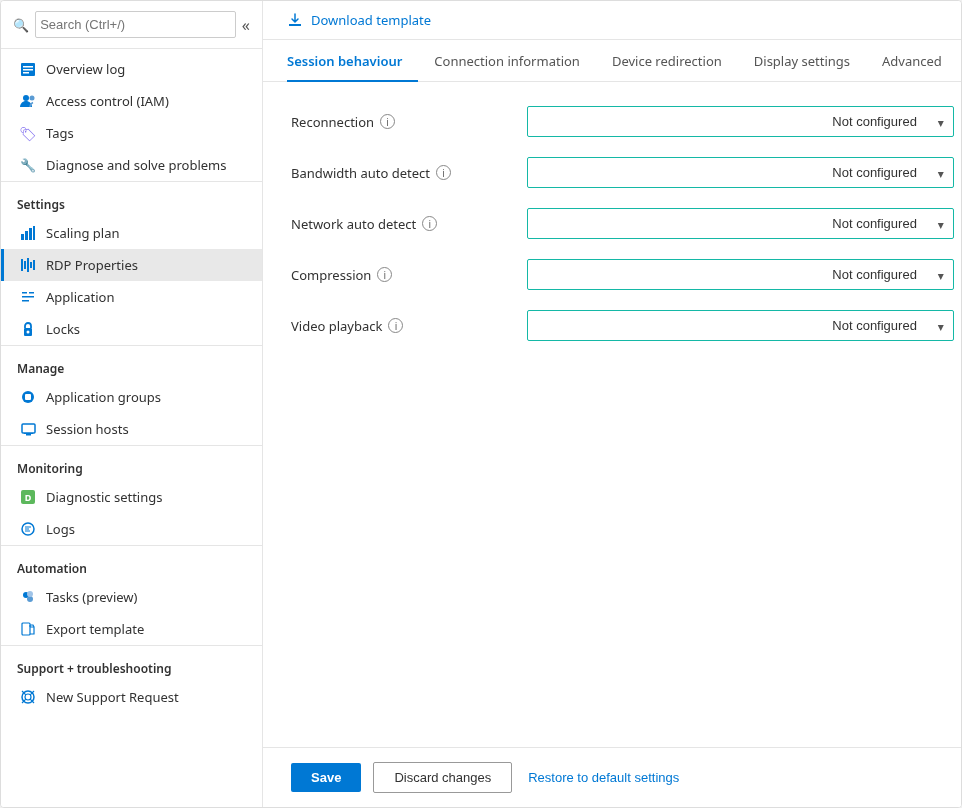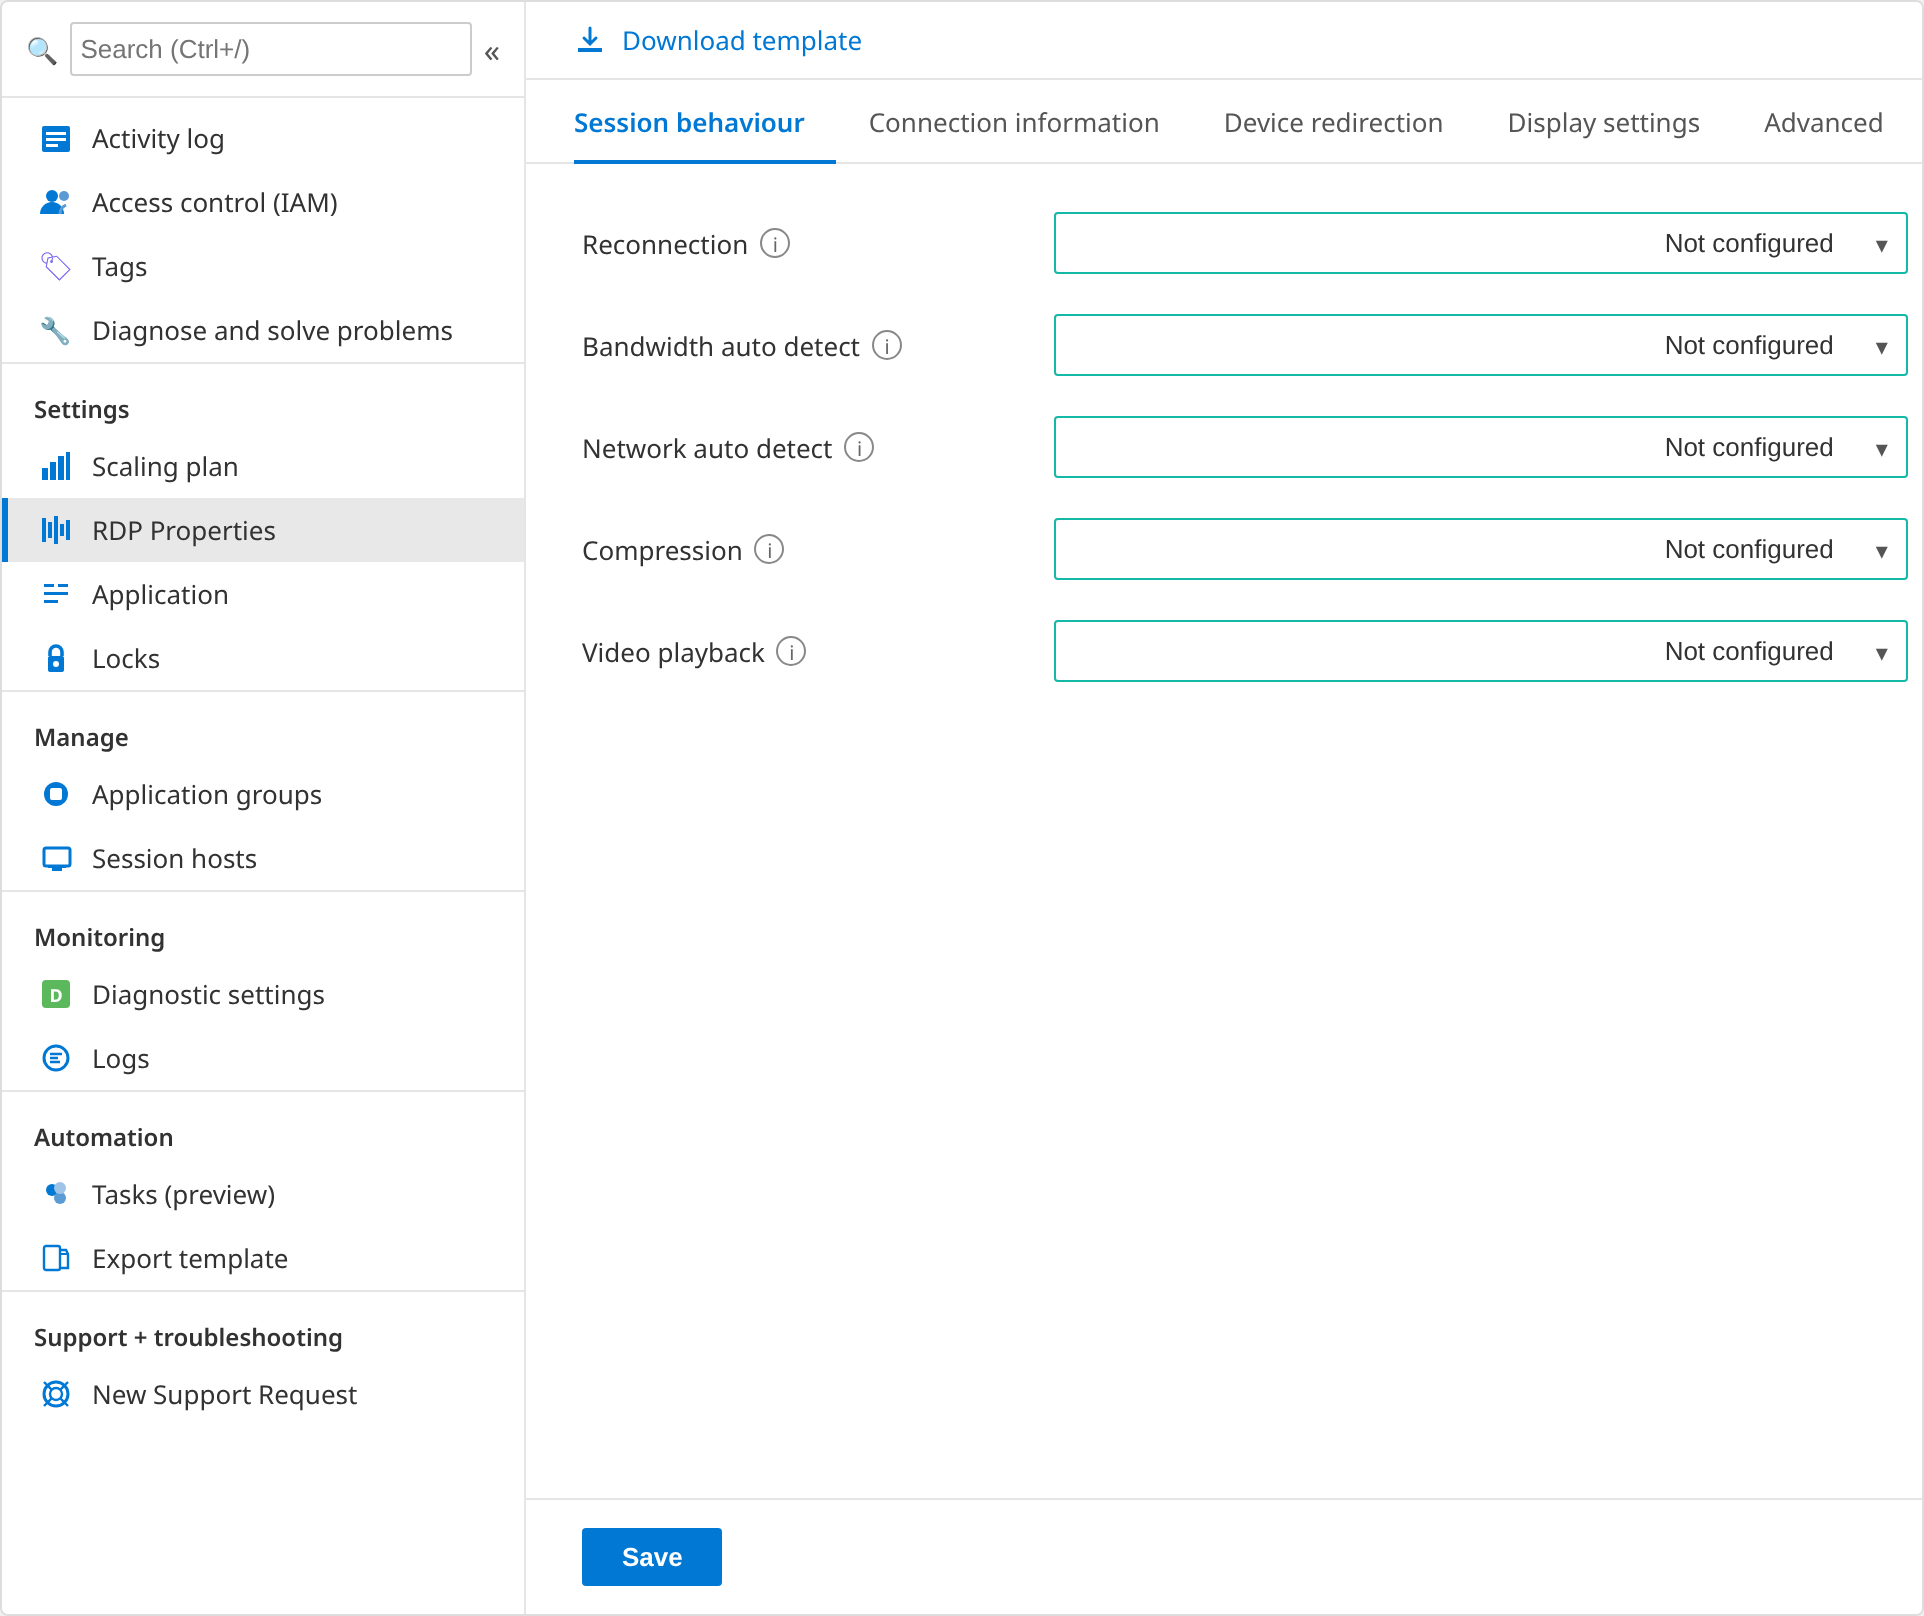--- a/index.html
+++ b/index.html
@@ -248,21 +248,21 @@
 
         <div class="nav-item">
           <span class="nav-icon">
             <svg width="14" height="13" viewBox="0 0 14 13">
                 <rect width="14" height="13" rx="1" fill="#0078d4"></rect>
                 <rect x="2" y="3" width="10" height="1.5" fill="white"></rect>
                 <rect x="2" y="6" width="10" height="1.5" fill="white"></rect>
                 <rect x="2" y="9" width="6" height="1.5" fill="white"></rect>
               </svg>
           </span>
-          <span>Activity log</span>
+          <span>Overview log</span>
         </div>
 
         <div class="nav-item">
           <span class="nav-icon">
             <svg width="16" height="14" viewBox="0 0 16 14">
                 <circle cx="6" cy="4" r="3" fill="#0078d4"></circle>
                 <path d="M0 13c0-3.3 2.7-6 6-6s6 2.7 6 6" fill="#0078d4"></path>
                 <circle cx="12" cy="4" r="2.5" fill="#5a9bd4"></circle>
                 <path d="M10 13c0-2 1.3-3.7 3-4.5" stroke="#5a9bd4" fill="none" stroke-width="1.5"></path>
               </svg>
@@ -490,16 +490,18 @@
               <option>Not configured</option>
             </select>
             <span class="dropdown-arrow">▾</span>
           </div>
         </div>
 
       </div>
 
       <div class="footer-bar">
         <button class="btn-primary">Save</button>
+        <button class="btn-secondary">Discard changes</button>
+        <button class="btn-link">Restore to default settings</button>
       </div>
     </div>
   </div>
 </div>
 
 </body></html>

